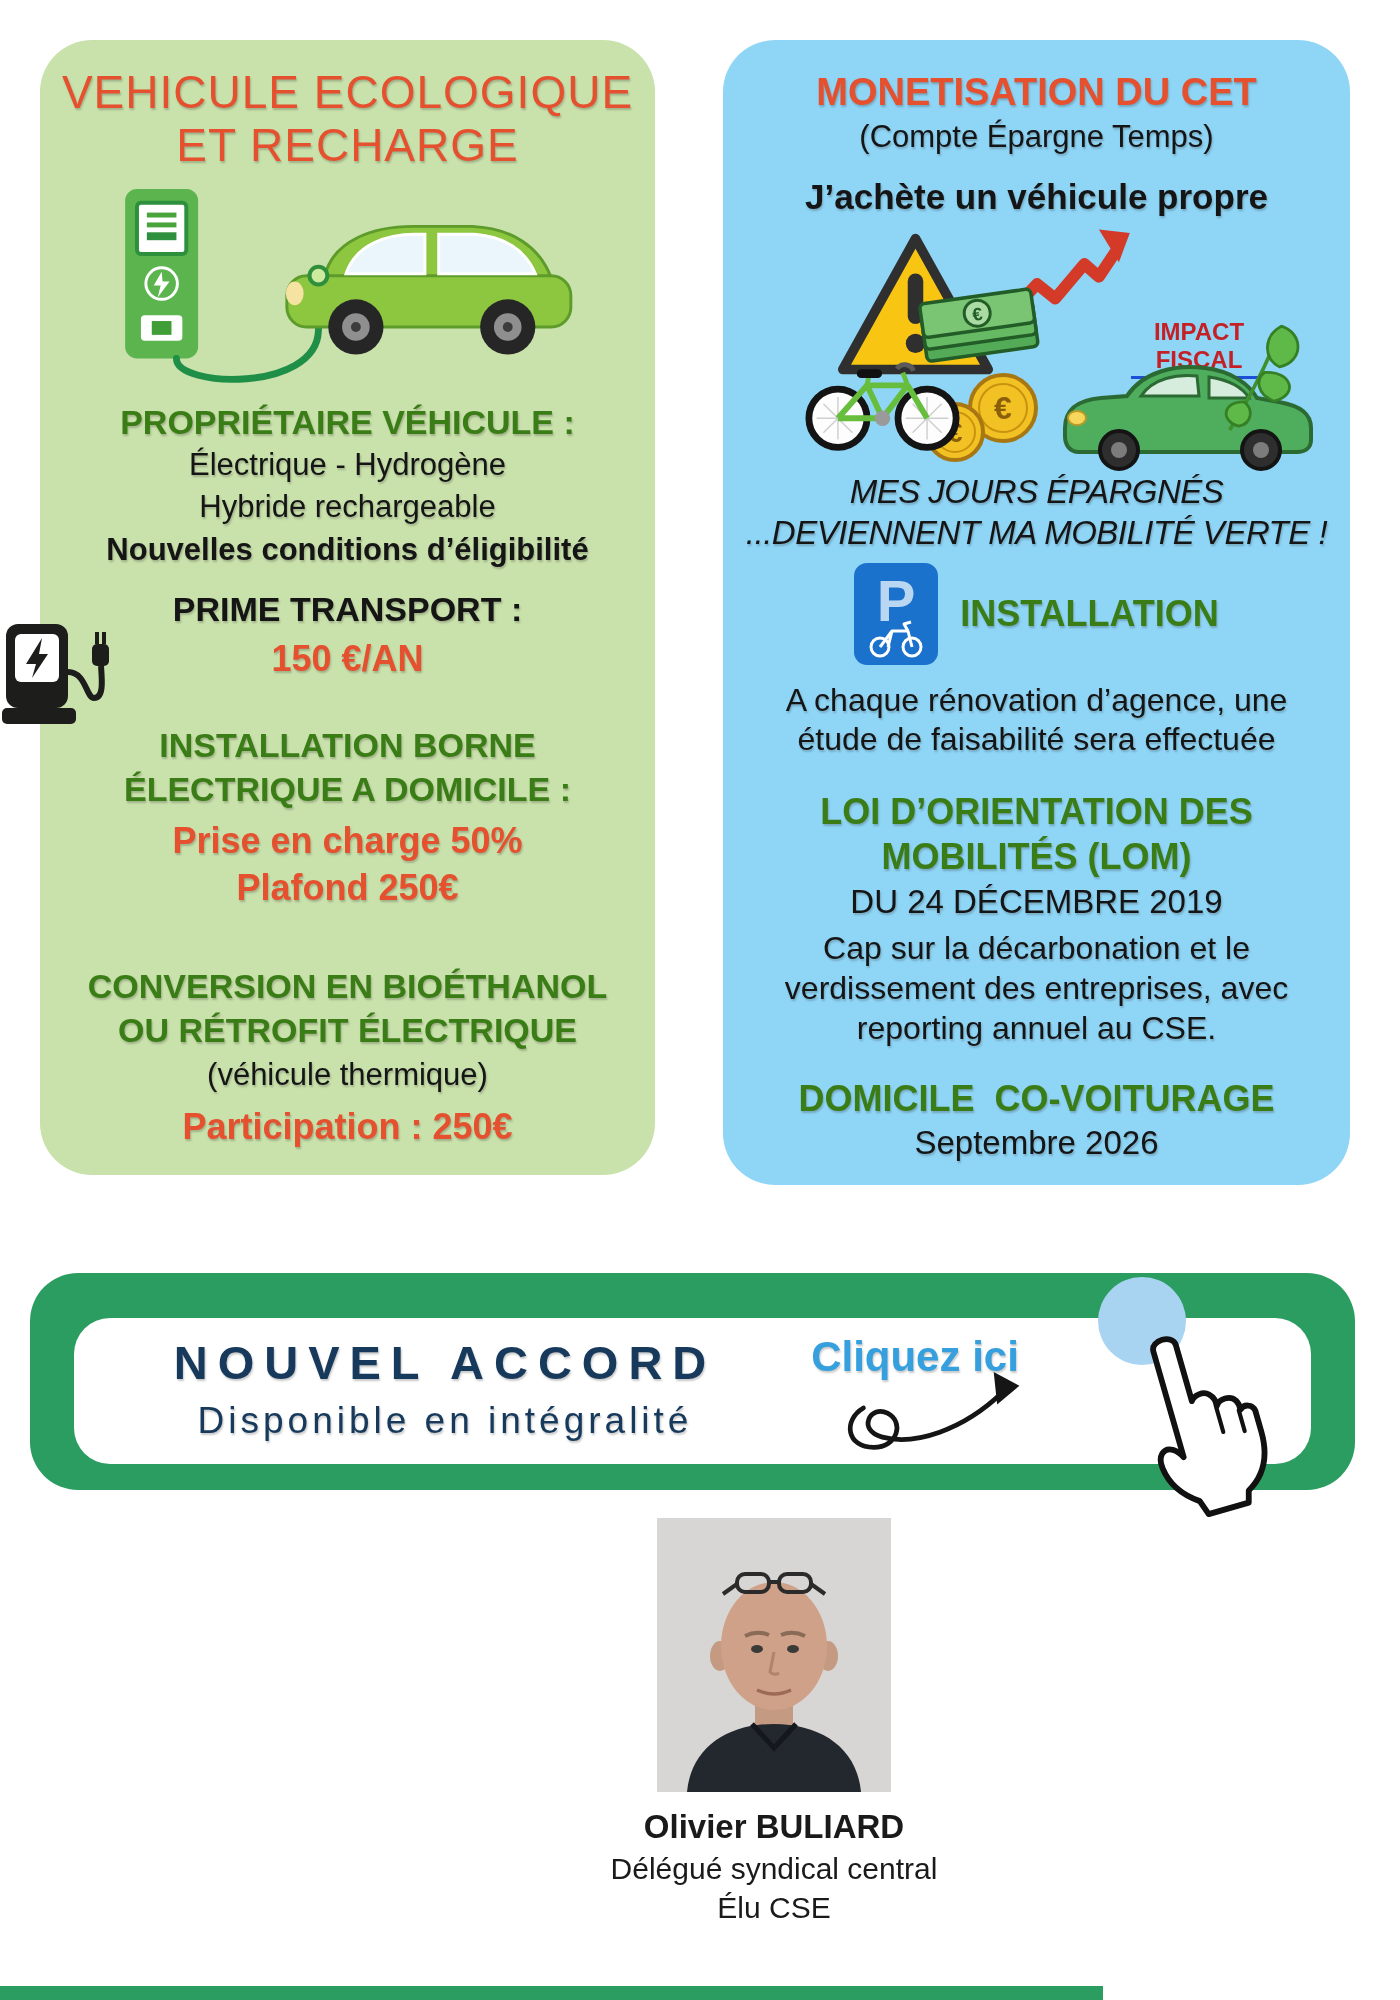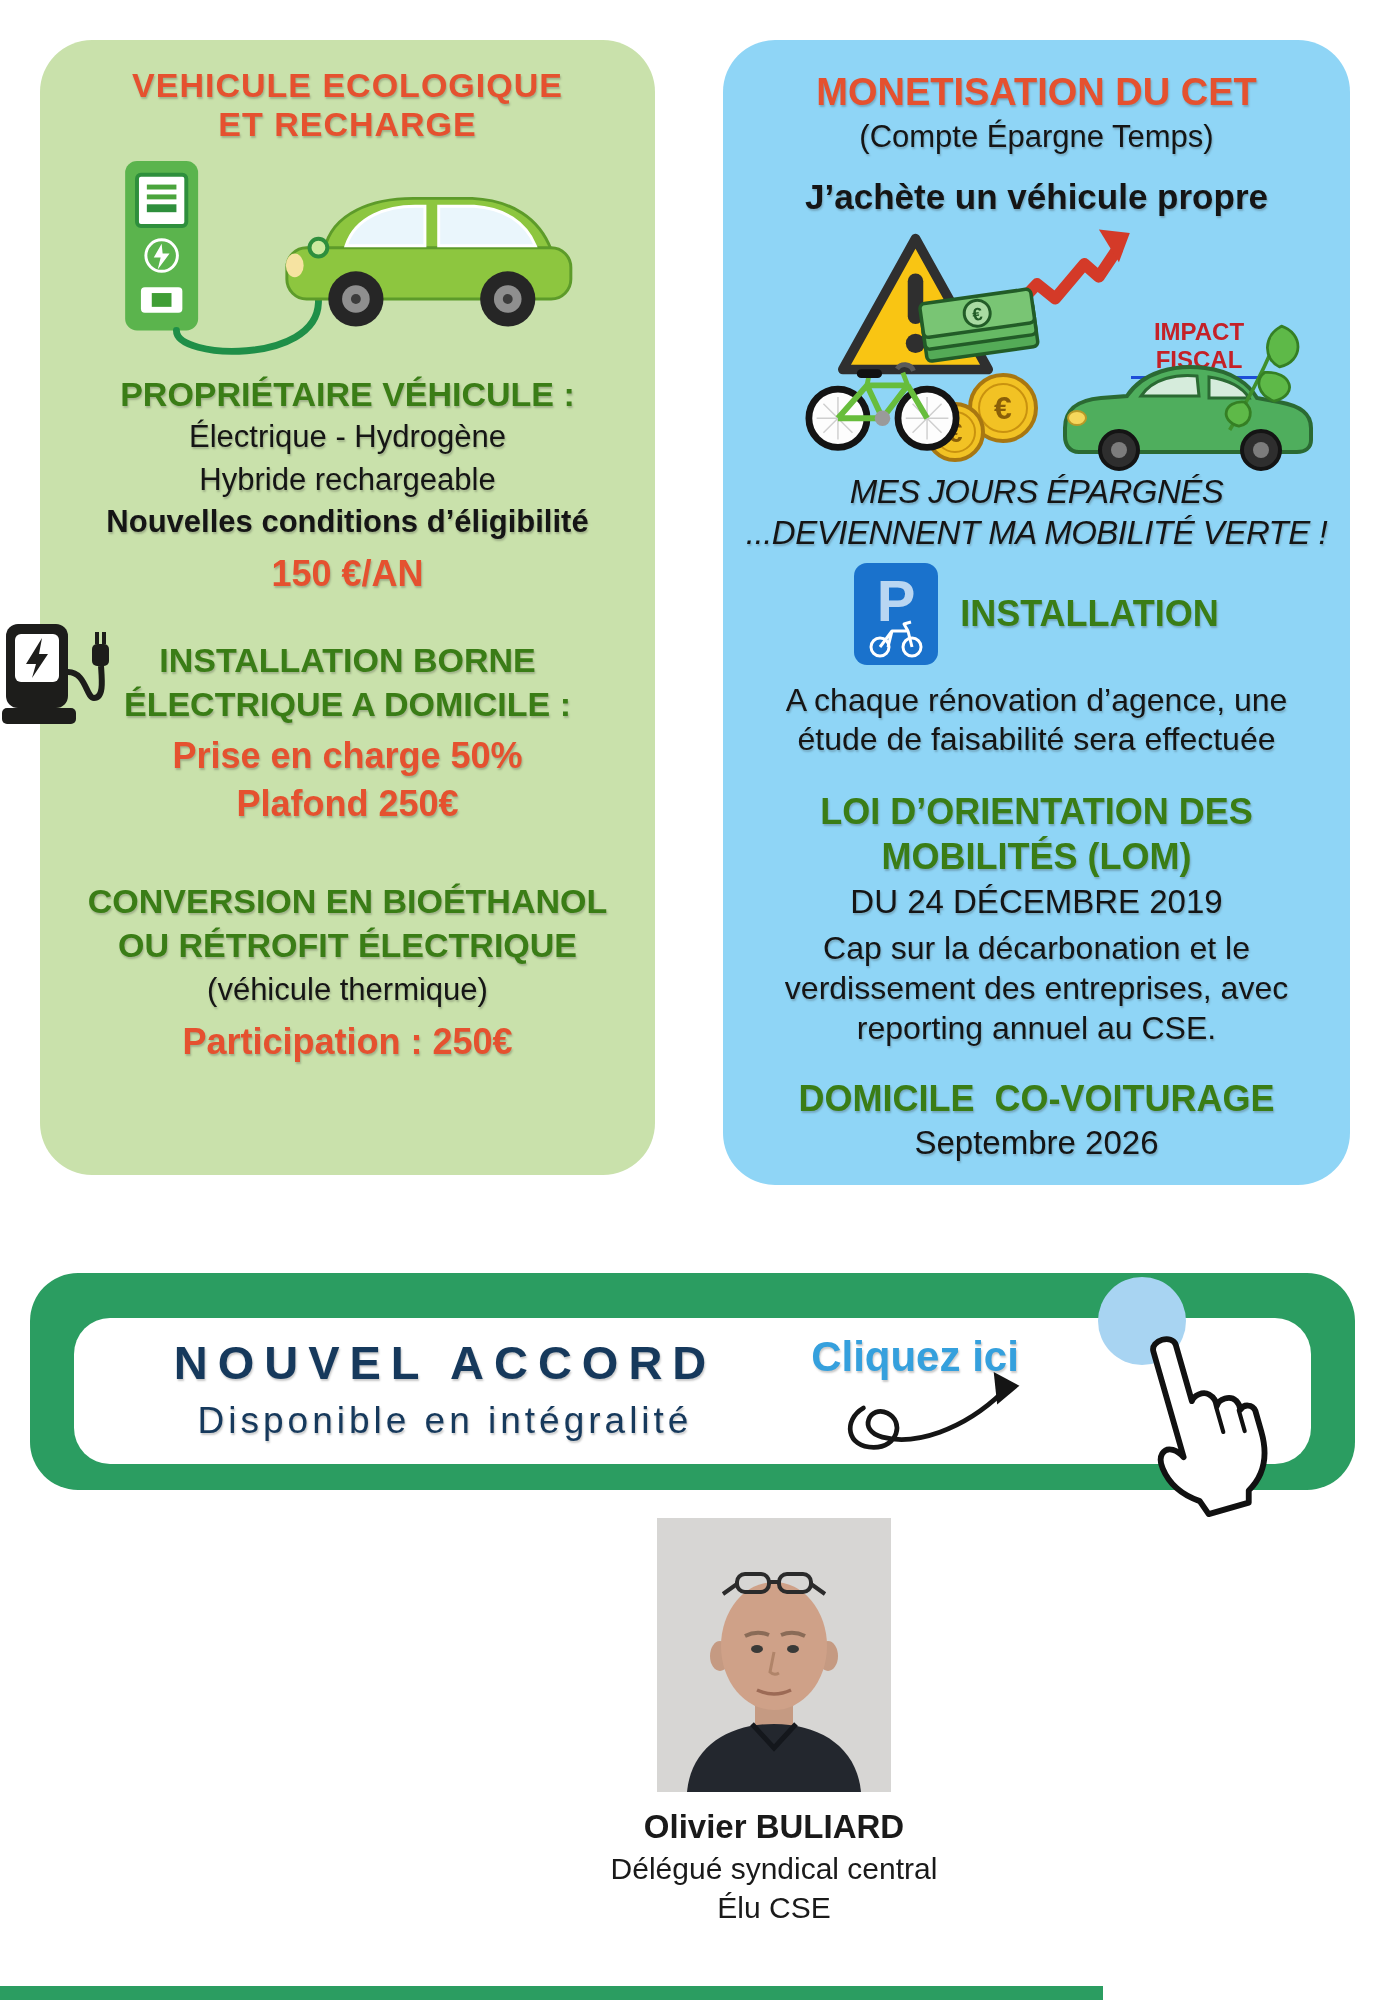--- a/index.html
+++ b/index.html
@@ -10,21 +10,21 @@
 
   
   .card{position:absolute;border-radius:52px;box-sizing:border-box;text-align:center;}
   .card-left{left:40px;top:40px;width:615px;height:1135px;background:#c9e1ab;padding-top:26px;}
   .card-right{left:723px;top:40px;width:627px;height:1145px;background:#8fd5f6;padding-top:30px;}
 
   .orange{color:#e5512f;}
   .green-h{color:#3a7d16;}
   .black-t{color:#151515;}
 
-  .lc-title{margin:0;font-size:34px;line-height:1.16;font-weight:bold;letter-spacing:1px;}
+  .lc-title{margin:0;font-size:46px;line-height:1.16;font-weight:normal;letter-spacing:1px;}
   .lc-illustration{margin:10px auto 0;width:490px;height:212px;}
   .h-green{margin:8px 0 0;font-size:34px;font-weight:bold;}
   .p-body{margin:2px 0 0;font-size:31px;line-height:1.38;font-weight:normal;}
   .p-bold{font-weight:bold;}
   .h-black{margin:18px 0 0;font-size:34px;font-weight:bold;}
   .v-orange{margin:6px 0 0;font-size:36px;line-height:1.32;font-weight:bold;color:#e5512f;}
   .mt40{margin-top:40px;}
   .mt52{margin-top:52px;}
   .lc-borne{line-height:1.3;}
 
@@ -119,20 +119,21 @@
       </svg>
     </div>
 
     <h2 class="h-green green-h shadow">PROPRIÉTAIRE VÉHICULE :</h2>
     <p class="p-body black-t shadow">
       <span class="block">Électrique - Hydrogène</span>
       <span class="block">Hybride rechargeable</span>
       <span class="block p-bold">Nouvelles conditions d’éligibilité</span>
     </p>
 
+    <h2 class="h-black black-t shadow">PRIME TRANSPORT :</h2>
     <p class="v-orange shadow">150 €/AN</p>
 
     <h2 class="h-green green-h mt40 lc-borne shadow">
       <span class="block">INSTALLATION BORNE</span>
       <span class="block">ÉLECTRIQUE A DOMICILE :</span>
     </h2>
     <p class="v-orange shadow">
       <span class="block">Prise en charge 50%</span>
       <span class="block">Plafond 250€</span>
     </p>

